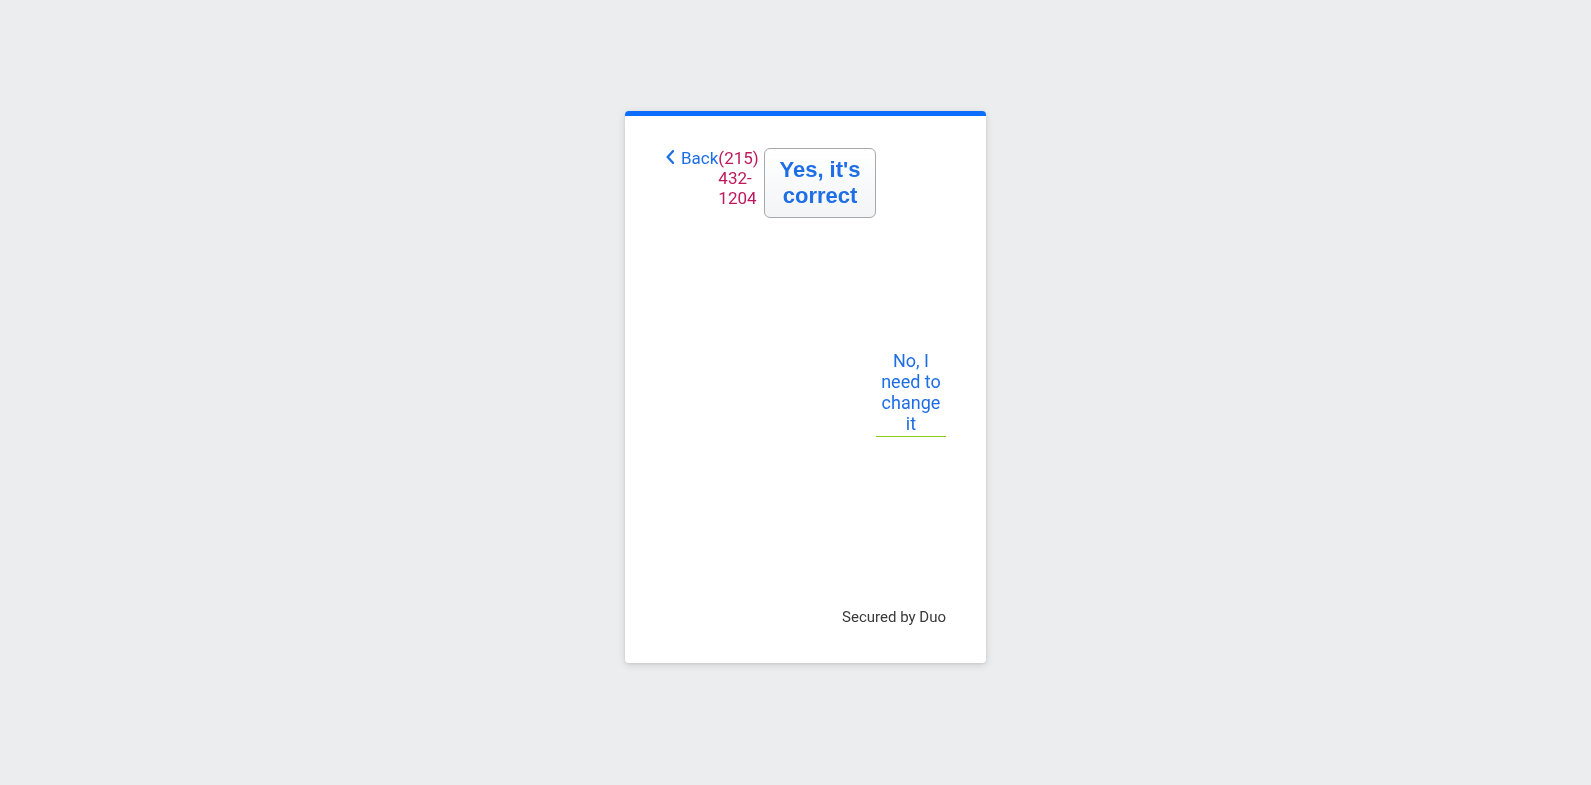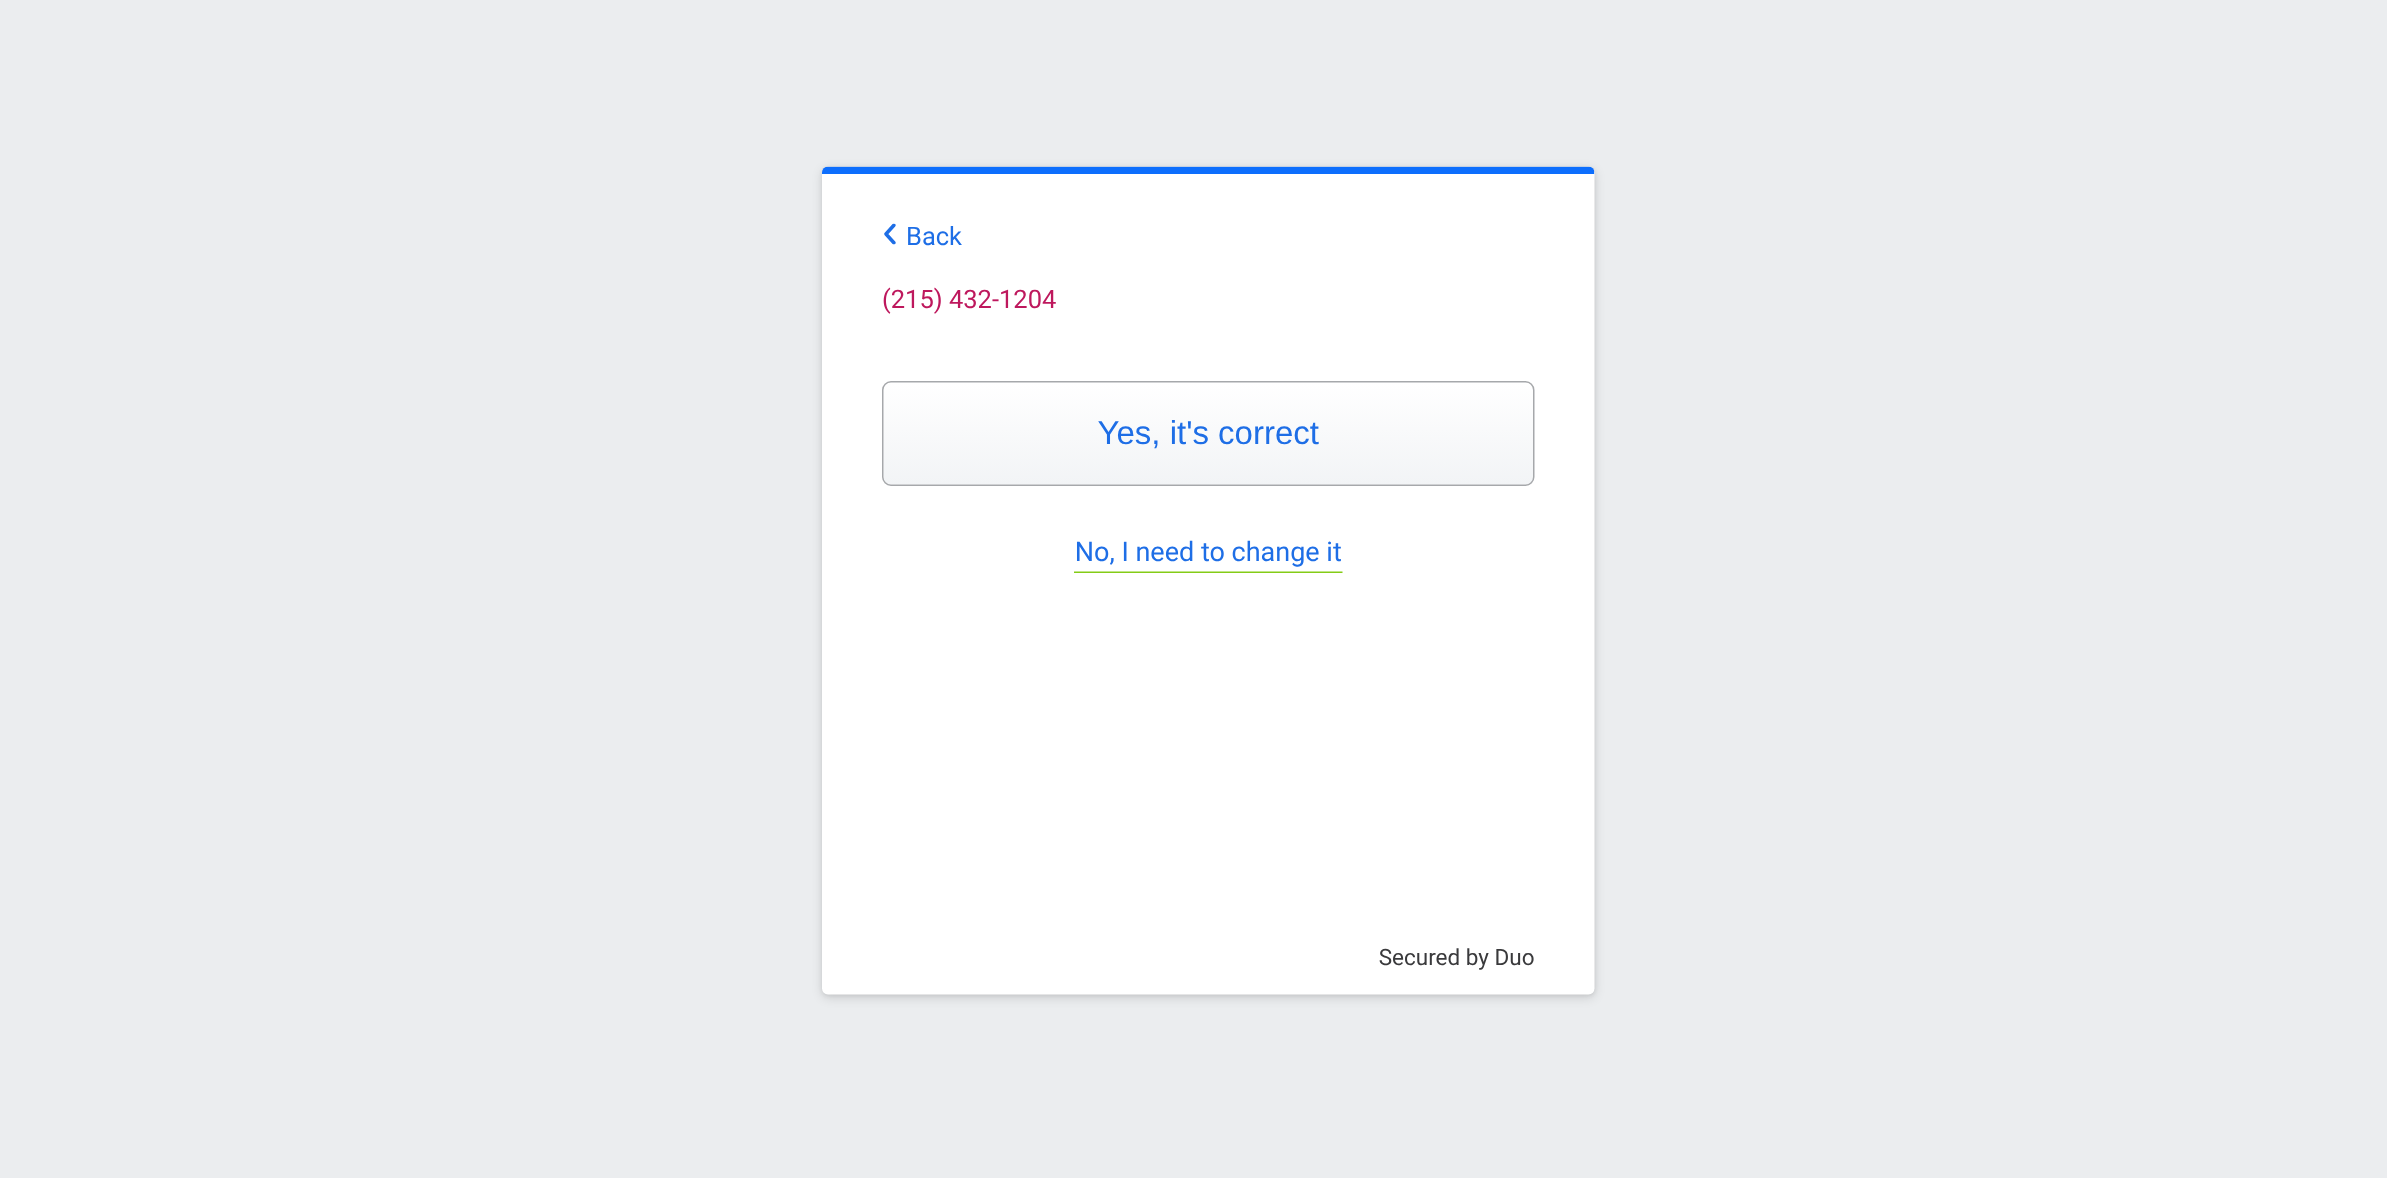--- a/index.html
+++ b/index.html
@@ -11,29 +11,29 @@
       width: 1591px;
       height: 785px;
       background-color: #ebedef;
       font-family: -apple-system, BlinkMacSystemFont, "Segoe UI", Roboto, "Helvetica Neue", Arial, sans-serif;
       display: flex;
       justify-content: center;
       align-items: flex-start;
       padding-top: 111px;
     }
     .card {
-      width: 515px;
+      width: 361px;
       height: 552px;
       background-color: #ffffff;
       border-top: 5px solid #0d6efd;
       border-radius: 4px;
       box-shadow: 0 2px 8px rgba(0,0,0,0.12), 0 1px 3px rgba(0,0,0,0.08);
       padding: 32px 40px 24px 40px;
       display: flex;
-      flex-direction: column;
+      flex-direction: row;
       position: relative;
       margin-left: 20px;
     }
     .back-link {
       display: inline-flex;
       align-items: center;
       color: #1e6ee6;
       font-size: 17px;
       cursor: pointer;
       text-decoration: none;
@@ -57,40 +57,40 @@
       margin-bottom: 44px;
     }
     .primary-button {
       width: 100%;
       height: 70px;
       border: 1px solid #a6a8ab;
       border-radius: 6px;
       background: linear-gradient(to bottom, #ffffff 0%, #f2f4f6 100%);
       color: #1e6ee6;
       font-size: 22px;
-      font-weight: 400;
+      font-weight: 700;
       cursor: pointer;
       display: flex;
       align-items: center;
       justify-content: center;
       margin-bottom: 34px;
     }
     .change-link {
       color: #1e6ee6;
       font-size: 18px;
       text-align: center;
       cursor: pointer;
       text-decoration: none;
       border-bottom: 1px solid #84cc16;
       align-self: center;
       padding-bottom: 2px;
     }
     .footer {
       position: absolute;
-      bottom: 16px;
+      bottom: 37px;
       right: 40px;
       font-size: 15px;
       color: #3a3a3c;
     }
   </style>
 </head>
 <body>
 
 <div class="card">
   <a class="back-link">

